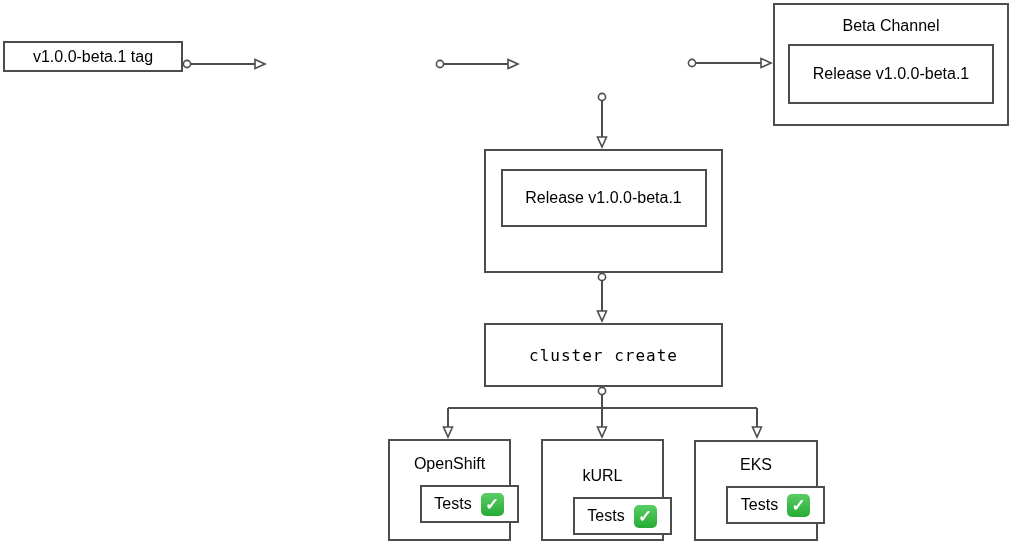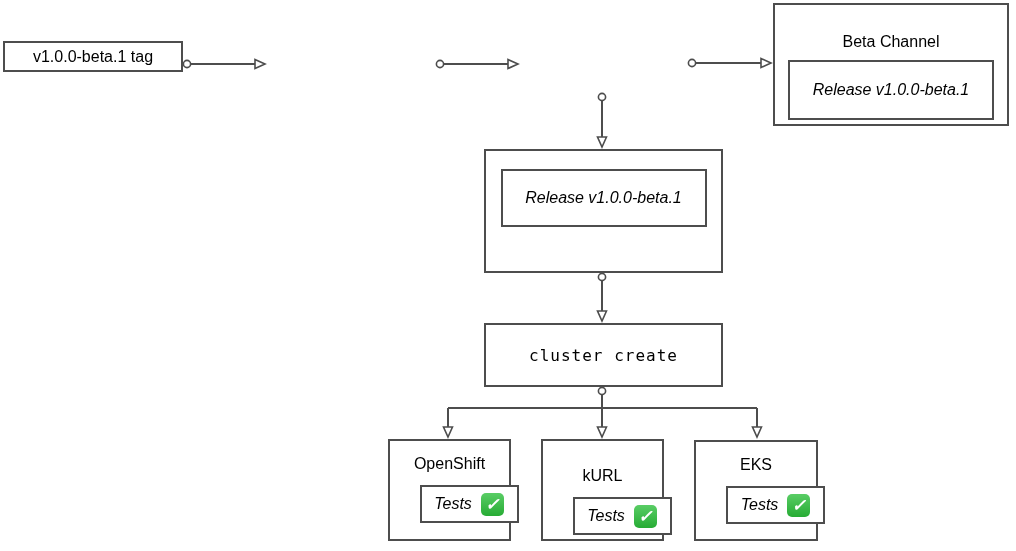--- a/index.html
+++ b/index.html
@@ -40,21 +40,20 @@
   }
   .group-title { font-size: 16px; line-height: 22px; }
   .subnode {
     box-sizing: border-box;
     background: var(--node-fill, #ffffff);
     border: 2px solid var(--border, #4d4d4d);
     display: flex;
     align-items: center;
     justify-content: center;
     font-size: 16px;
-    font-style: italic;
   }
   .release-box { width: 206px; margin-top: 7px; }
   .tests-box   { width: 99px; height: 38px; margin-top: 10px; gap: 9px; margin-left: 39px; }
 
   .mono {
     font-family: "DejaVu Sans Mono", "Liberation Mono", monospace;
     font-weight: normal;
     letter-spacing: 1px;
     white-space: nowrap;
   }
@@ -98,21 +97,21 @@
     <path class="edge" d="M602,408 L602,437" marker-end="url(#m-arrow)"></path>
     <path class="edge" d="M757,408 L757,437" marker-end="url(#m-arrow)"></path>
   </svg>
 
   <div class="node" style="left:3px; top:41px; width:180px; height:31px;">
     <span>v1.0.0-beta.1 tag</span>
   </div>
 
 
 
-  <div class="group" style="left:773px; top:3px; width:236px; height:123px; padding-top:26px;">
+  <div class="group" style="left:773px; top:3px; width:236px; height:123px; padding-top:10px;">
     <div class="group-title">Beta Channel</div>
     <div class="subnode release-box" style="height:60px;">
       <span>Release v1.0.0-beta.1</span>
     </div>
   </div>
 
   <div class="group" style="left:484px; top:149px; width:239px; height:124px; padding-top:11px;">
     <div class="subnode release-box" style="height:58px;">
       <span>Release v1.0.0-beta.1</span>
     </div>

